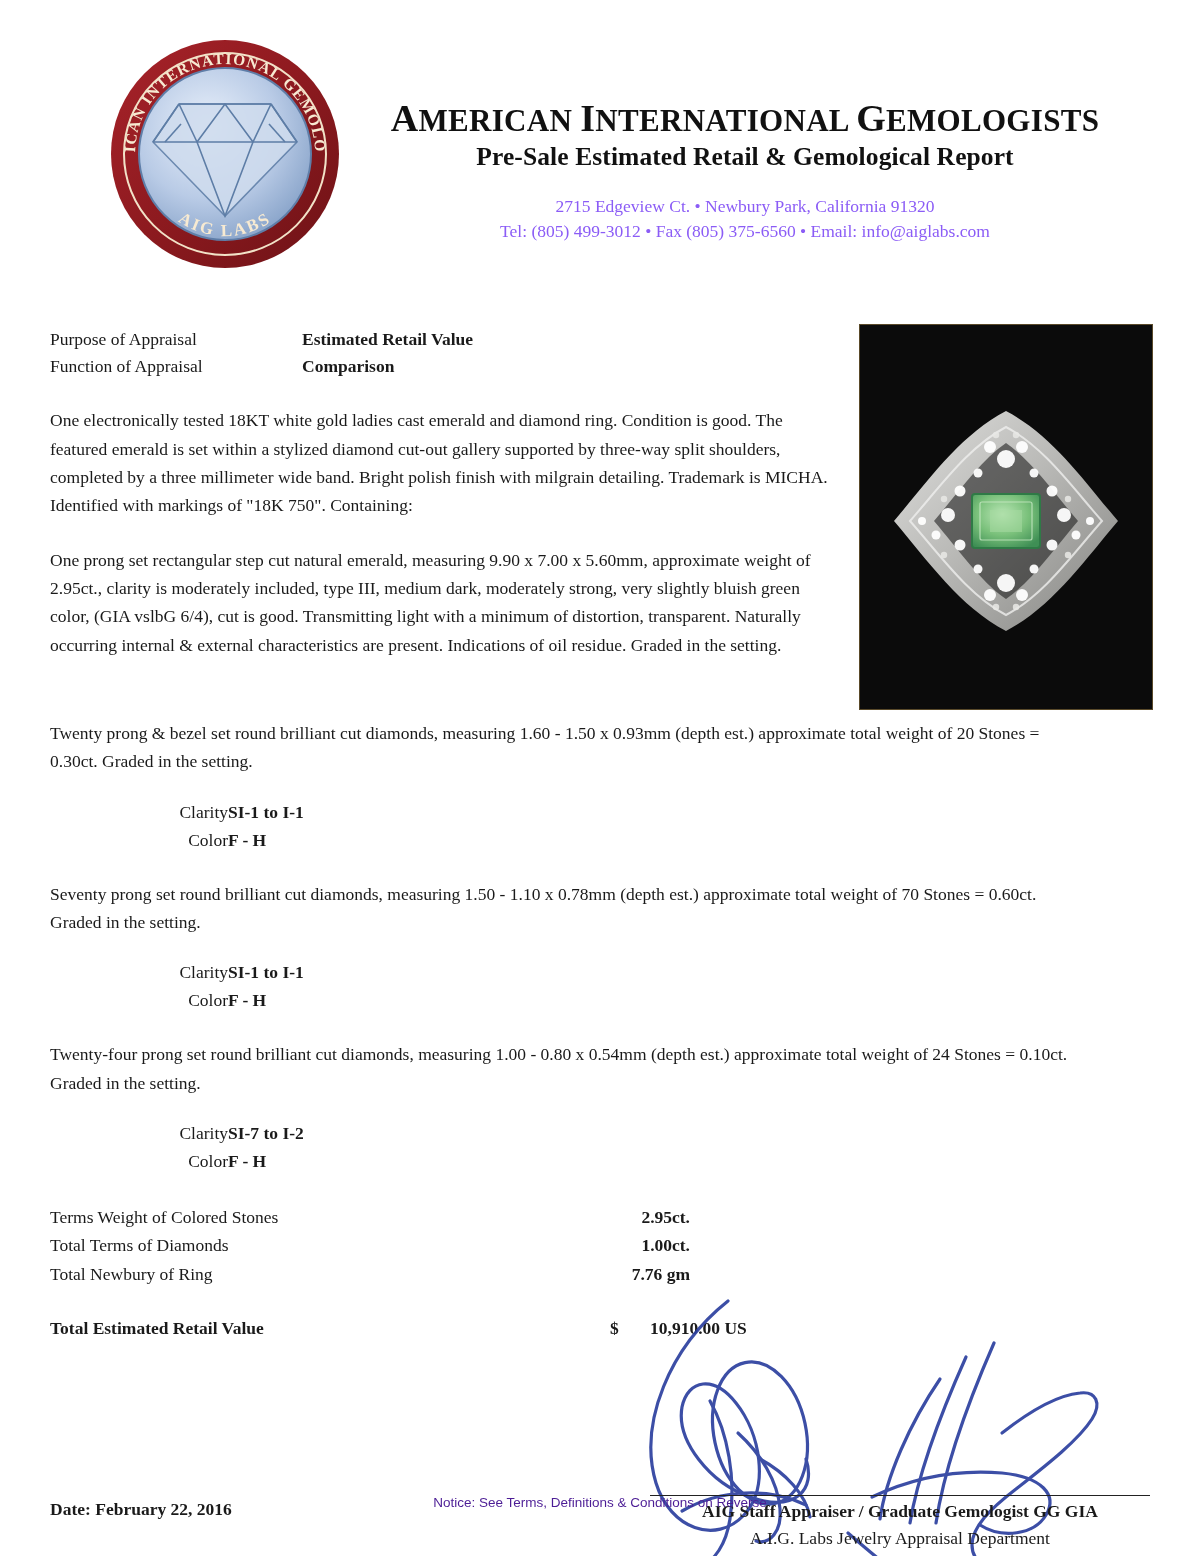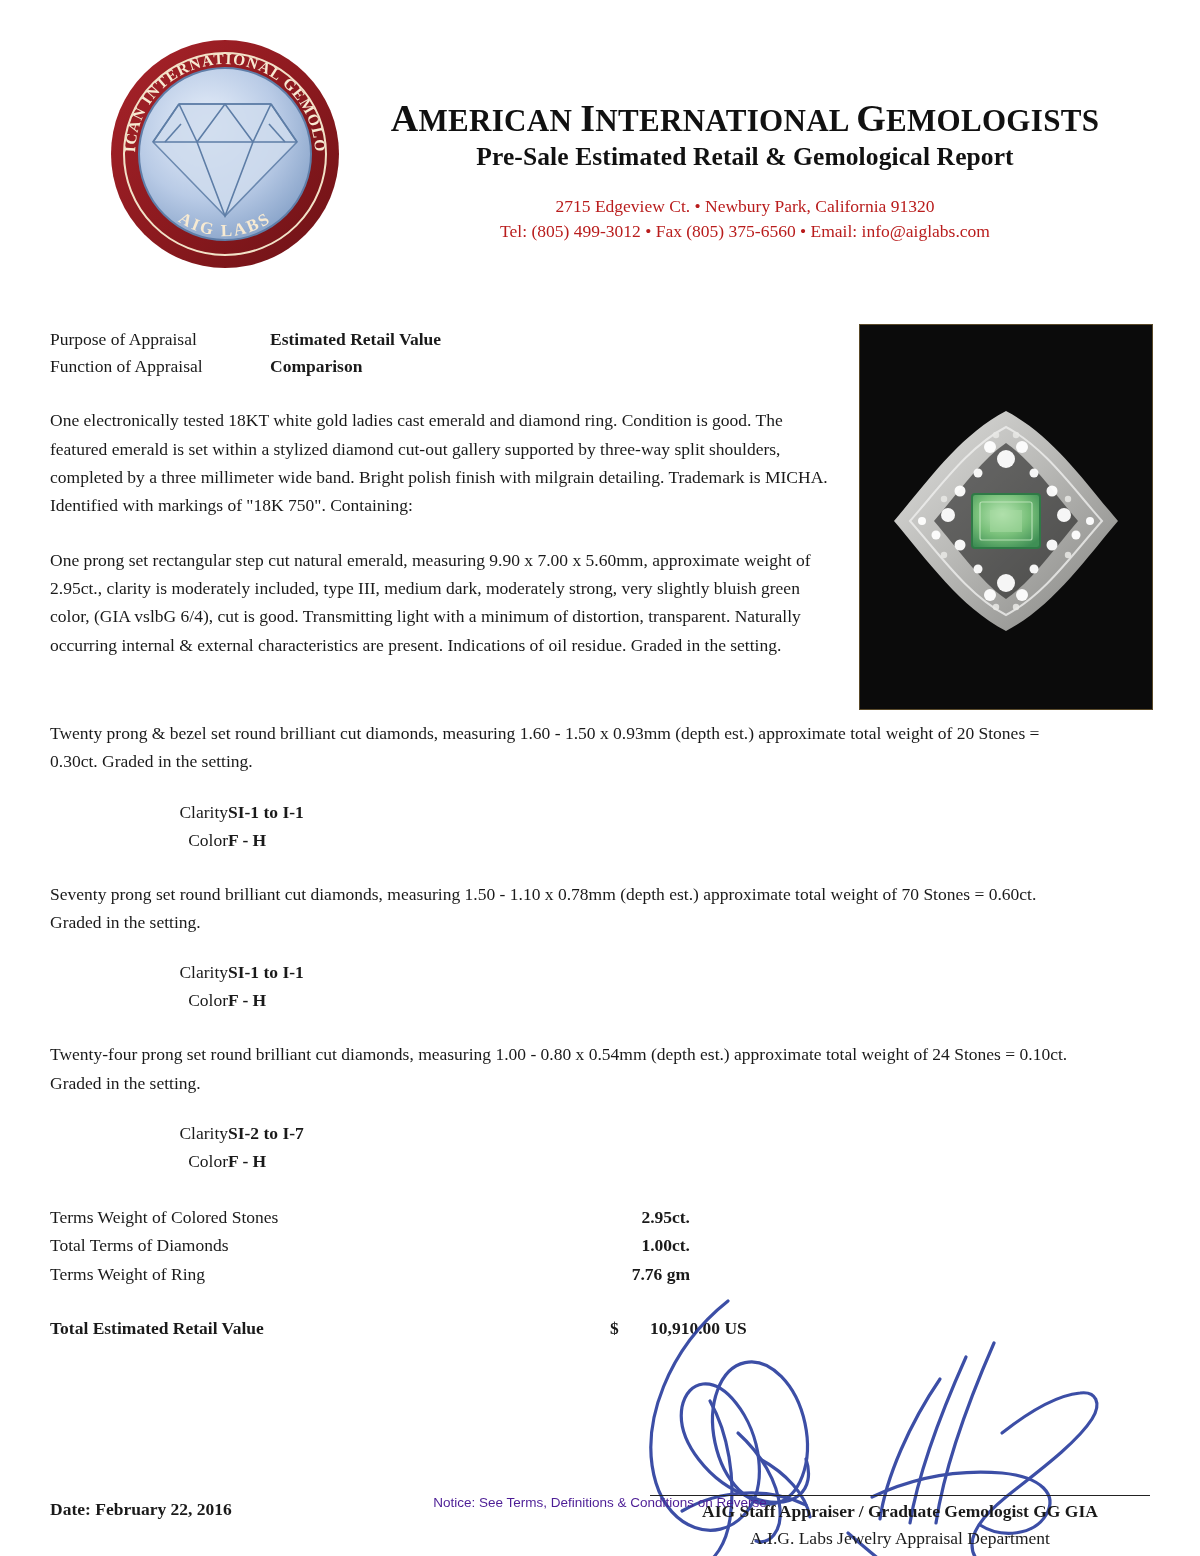--- a/index.html
+++ b/index.html
@@ -61,37 +61,37 @@
   .report-title {
     margin-top: 2px;
     font-size: 25.5px;
     font-weight: bold;
     color: #111;
     letter-spacing: 0.1px;
   }
   .addr {
     margin-top: 22px;
     font-size: 17.5px;
-    color: #b91c1c;
+    color: #8b5cf6;
     line-height: 1.45;
   }
 
   
   .body-area {
     position: relative;
     padding: 0 60px 0 50px;
     margin-top: 56px;
   }
 
   .purpose-block {
     font-size: 17.5px;
     line-height: 1.55;
     width: 640px;
   }
-  .purpose-row { display: flex; }
+  .purpose-row { display: flex; gap: 32px; }
   .purpose-label { width: 220px; }
   .purpose-value { font-weight: bold; }
 
   .para {
     font-size: 17.5px;
     line-height: 1.62;
     margin-top: 20px;
     width: 780px;
   }
   .para.wide { width: 1030px; }
@@ -356,39 +356,39 @@
       <div class="spec-row">
         <div class="spec-label">Color</div>
         <div class="spec-value">F - H</div>
       </div>
     </div>
 
     <div class="para wide" style="margin-top:26px;">Twenty-four prong set round brilliant cut diamonds, measuring 1.00 - 0.80 x 0.54mm (depth est.) approximate total weight of 24 Stones = 0.10ct.  Graded in the setting.</div>
     <div class="specs">
       <div class="spec-row">
         <div class="spec-label">Clarity</div>
-        <div class="spec-value">SI-2 to I-7</div>
+        <div class="spec-value">SI-7 to I-2</div>
       </div>
       <div class="spec-row">
         <div class="spec-label">Color</div>
         <div class="spec-value">F - H</div>
       </div>
     </div>
 
     <div class="totals">
       <div class="total-row">
         <div class="total-name">Terms Weight of Colored Stones</div>
         <div class="total-val">2.95ct.</div>
       </div>
       <div class="total-row">
         <div class="total-name">Total Terms of Diamonds</div>
         <div class="total-val">1.00ct.</div>
       </div>
       <div class="total-row">
-        <div class="total-name">Terms Weight of Ring</div>
+        <div class="total-name">Total Newbury of Ring</div>
         <div class="total-val">7.76 gm</div>
       </div>
     </div>
 
     <div class="grand">
       <div class="grand-label">Total Estimated Retail Value</div>
       <div class="grand-cur">$</div>
       <div class="grand-amt">10,910.00 US</div>
     </div>
 

